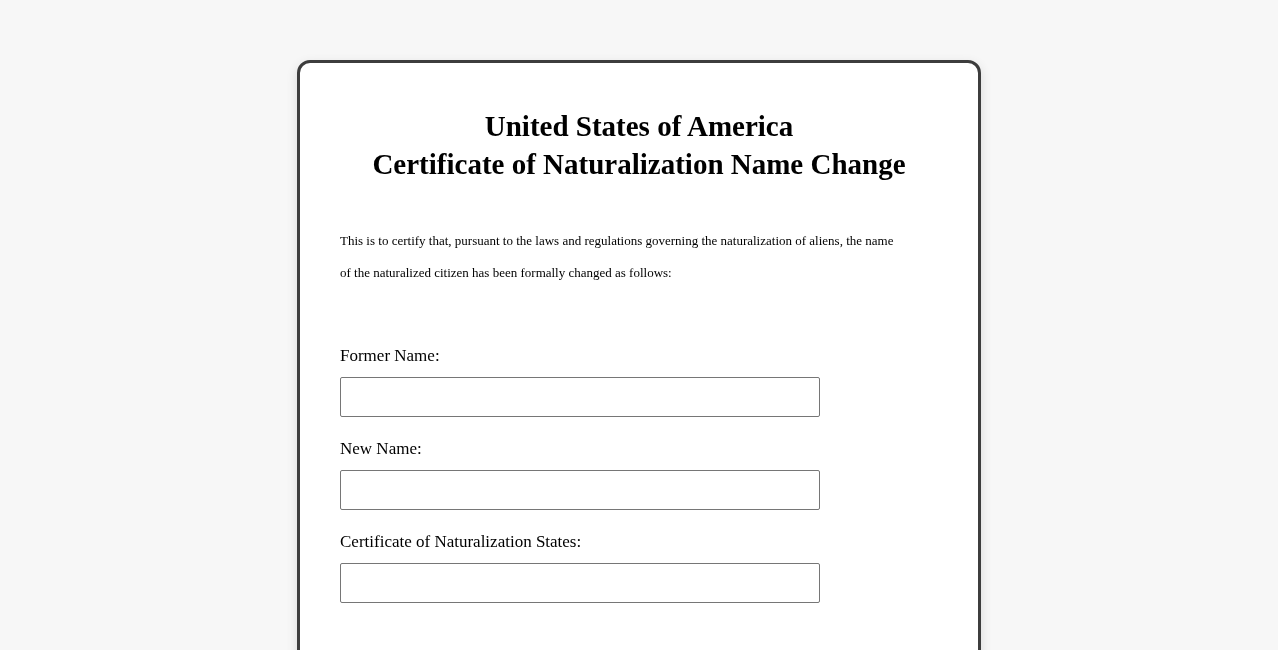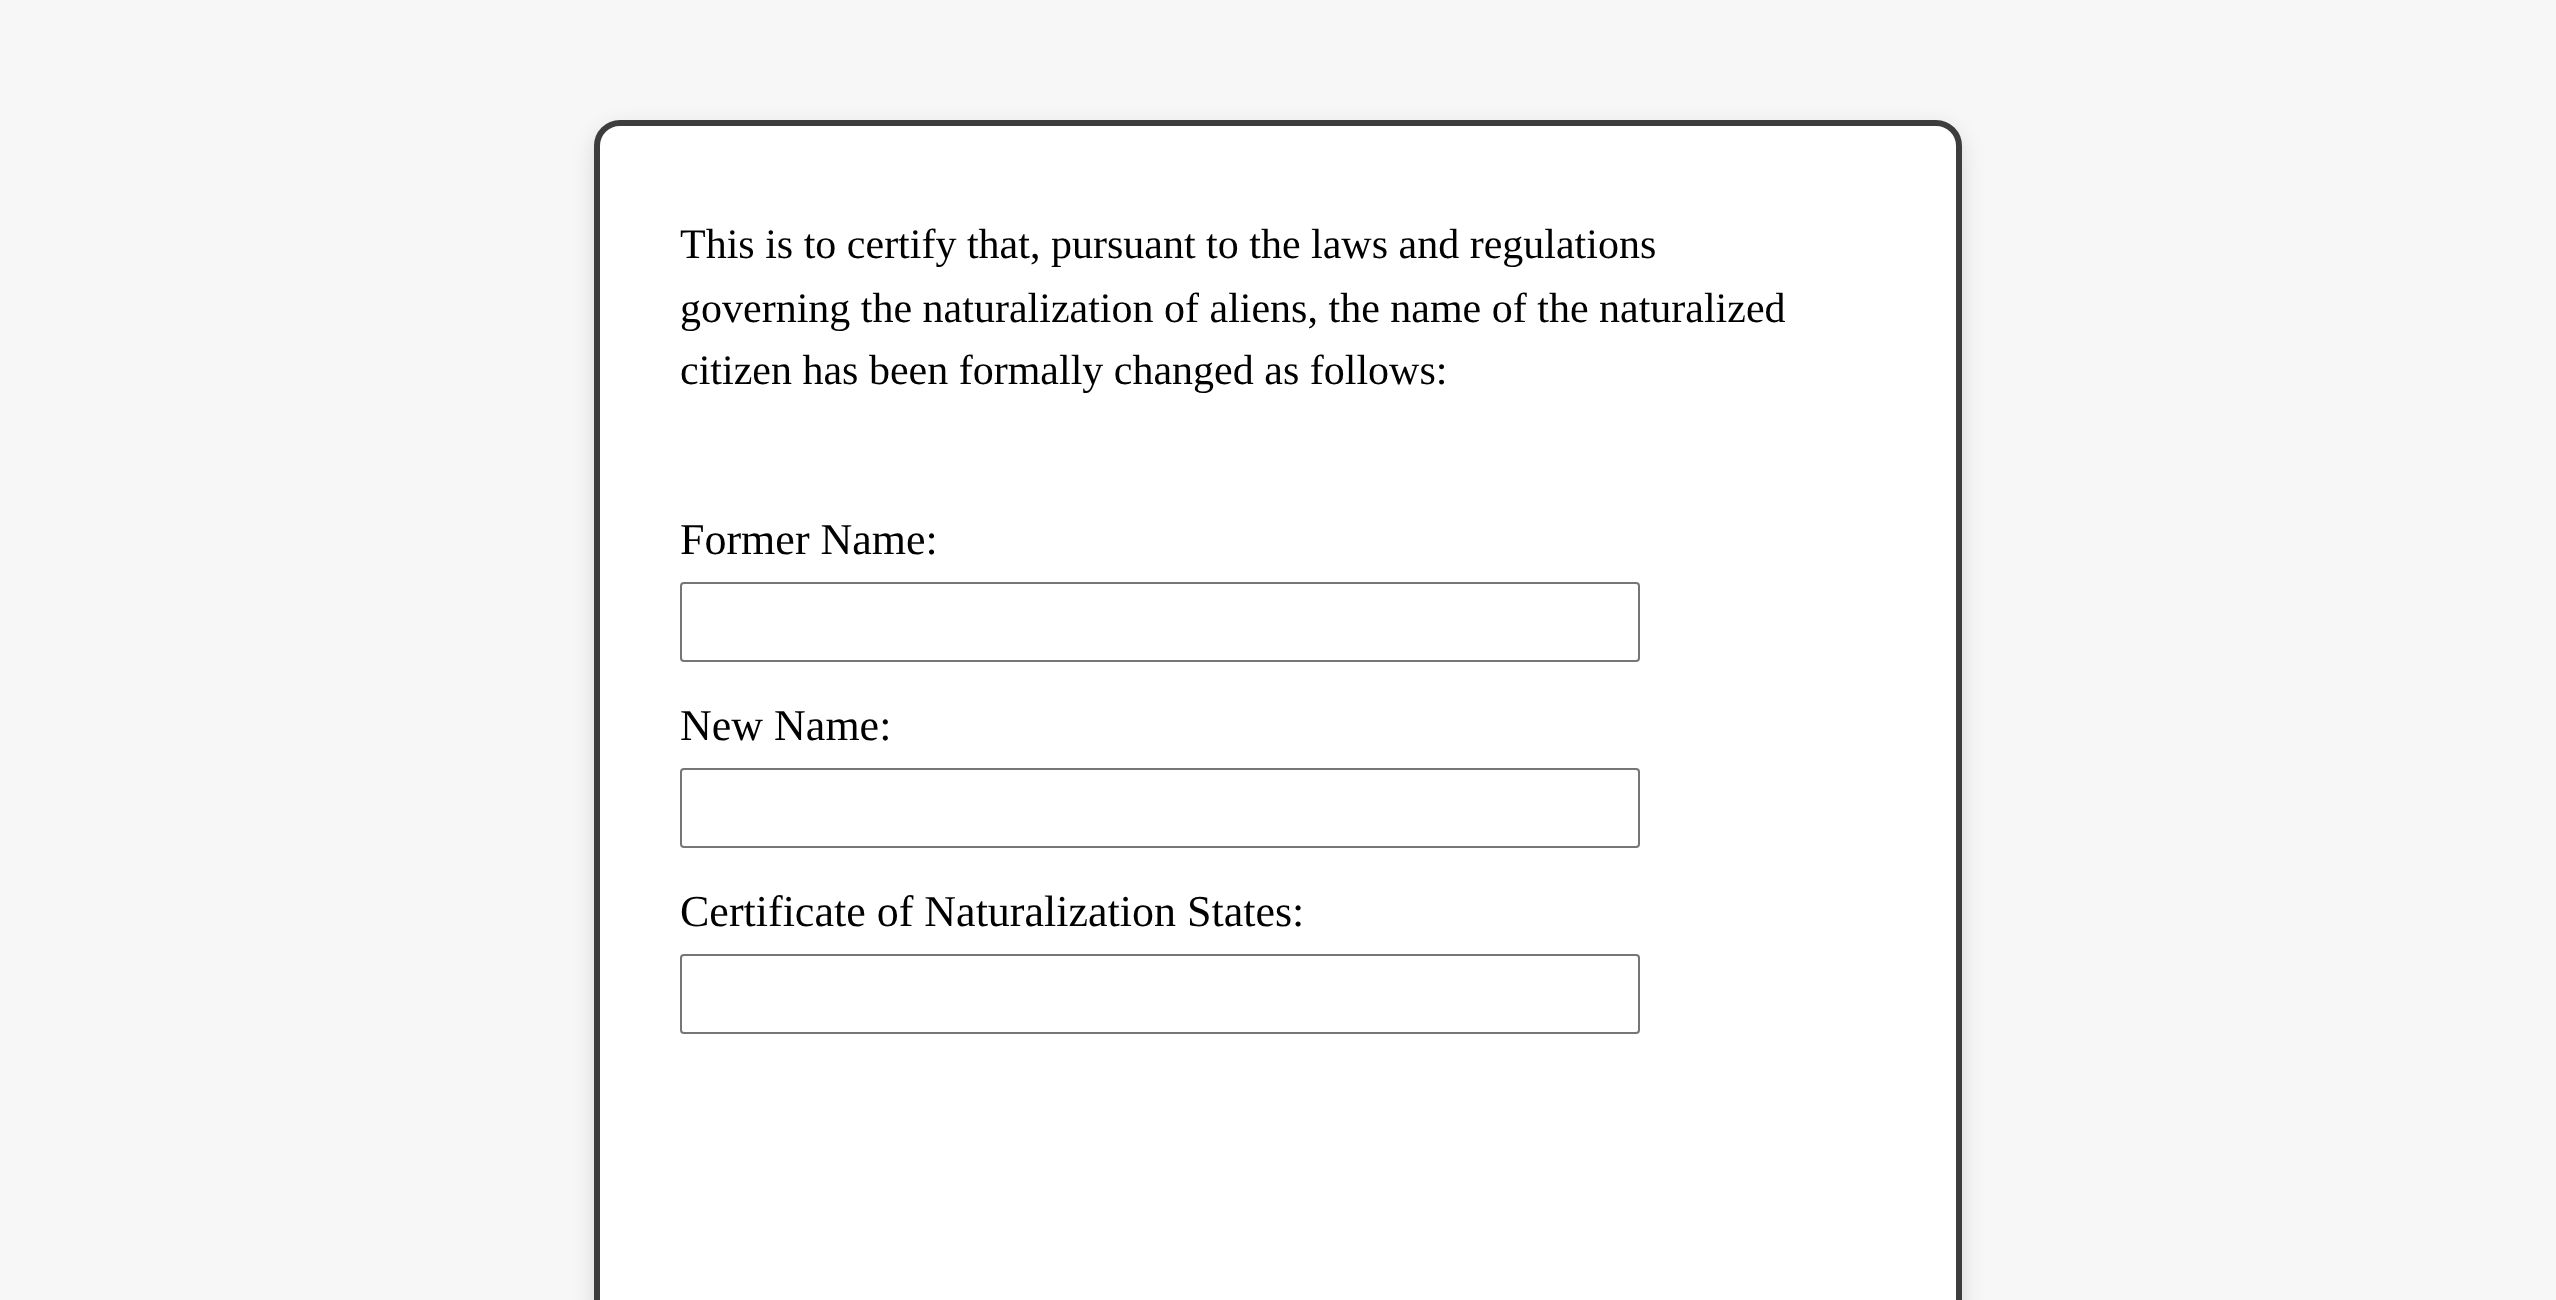--- a/index.html
+++ b/index.html
@@ -27,29 +27,29 @@
     margin: 0 0 42px 0;
     text-align: center;
     font-size: 29px;
     font-weight: bold;
     line-height: 38px;
   }
   .card-title span { display: block; }
   .intro {
     margin: 0 0 58px 0;
     max-width: 560px;
-    font-size: 21px;
+    font-size: 13px;
     line-height: 31.5px;
   }
   .field {
     margin: 0 0 22px 0;
   }
   .field label {
     display: block;
-    font-size: 22px;
+    font-size: 17px;
     line-height: 20px;
     margin: 0 0 11px 0;
   }
   .field input {
     display: block;
     width: 480px;
     height: 40px;
     border: 1px solid #767676;
     border-radius: 2px;
     background: #ffffff;
@@ -57,20 +57,24 @@
     font-family: "Liberation Serif", serif;
     font-size: 16px;
     color: #000;
     outline: none;
   }
 </style>
 </head>
 <body>
 
 <div class="card">
+  <h1 class="card-title">
+    <span>United States of America</span>
+    <span>Certificate of Naturalization Name Change</span>
+  </h1>
 
   <p class="intro">This is to certify that, pursuant to the laws and regulations governing the naturalization of aliens, the name of the naturalized citizen has been formally changed as follows:</p>
 
   <form id="name-change-form">
   <div class="field">
     <label>Former Name:</label>
     <input type="text" style="">
   </div>
 
   <div class="field">

